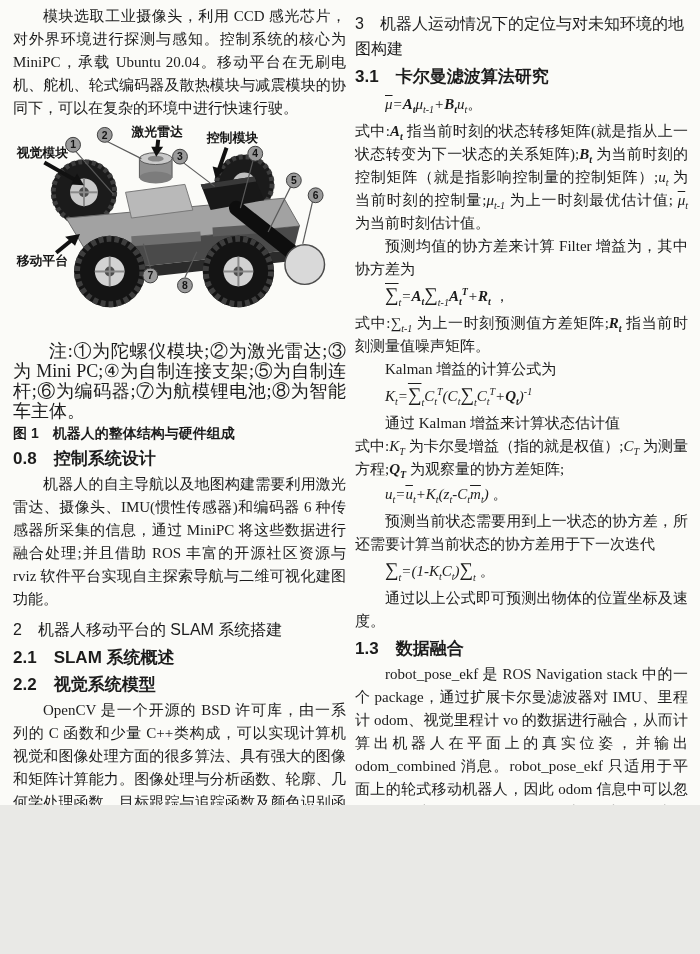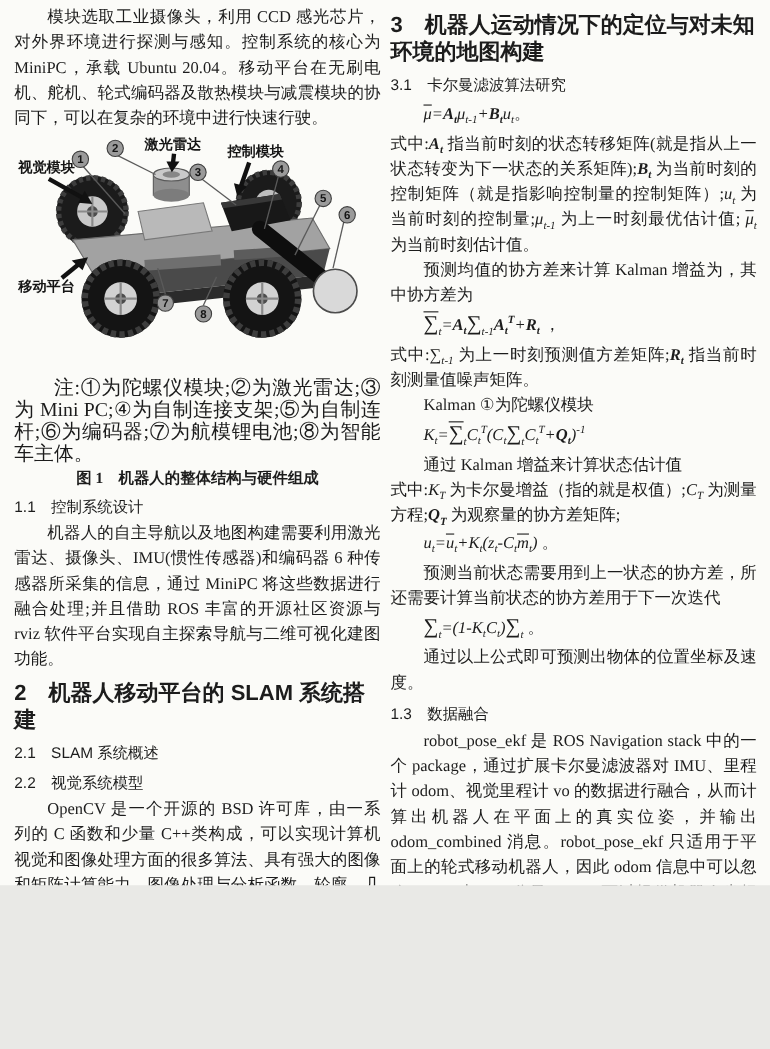--- a/index.html
+++ b/index.html
@@ -5,29 +5,29 @@
   *{margin:0;padding:0;box-sizing:border-box}
   html,body{background:#e9e9e6;font-synthesis:weight style}
   .page{width:700px;height:805px;background:var(--background,#fbfbf8);position:relative;
         overflow:hidden;color:var(--text,#1c1c1c)}
   .col{position:absolute;top:5px;width:333px}
   .left{left:13px}
   .right{left:355px}
   .body{font-family:"Liberation Serif","DejaVu Serif",serif;font-size:15px;line-height:23px;
         text-align:justify}
   .ind{text-indent:2em}
-  .hmain{font-family:"Liberation Sans","DejaVu Sans",sans-serif;font-size:20px;line-height:25px;
-         font-weight:bold;margin:6px 0 3px}
-  .hsub{font-family:"Liberation Sans","DejaVu Sans",sans-serif;font-size:14px;line-height:22px;
-        font-weight:normal;margin:5px 0 3px}
+  .hmain{font-family:"Liberation Sans","DejaVu Sans",sans-serif;font-size:16px;line-height:25px;
+         font-weight:normal;margin:6px 0 3px}
+  .hsub{font-family:"Liberation Sans","DejaVu Sans",sans-serif;font-size:17px;line-height:22px;
+        font-weight:bold;margin:5px 0 3px}
   .fig{margin:3px 0 0;display:block}
   .note{font-family:Liberation Serif, serif;font-size:18px;line-height:20px;
         text-indent:2em;text-align:justify;margin-top:16px}
-  .caption{font-family:Liberation Serif, serif;font-size:14px;font-weight:bold;
-           text-align:center;margin:4px 0 2px}
+  .caption{font-family:Liberation Sans, sans-serif;font-size:14px;font-weight:bold;
+           margin:4px 0 2px}
   .formula{font-family:"Liberation Serif","DejaVu Serif",serif;font-size:15px;line-height:27px;
            margin:0 0 2px 30px}
   .m{font-family:"Liberation Serif","DejaVu Serif",serif;font-style:italic;white-space:nowrap}
   .mb{font-weight:bold}
   .mrm{font-style:normal}
   .mbig{font-size:19px}
   .mbar{text-decoration:overline}
   .m sub,.m sup{font-size:10px;font-style:italic;line-height:0}
   svg text{font-family:"Liberation Sans","DejaVu Sans",sans-serif;fill:#151515}
 </style>
@@ -165,45 +165,45 @@
             <circle cx="172" cy="164" r="7.5" fill="#9a9a9a" stroke="#3f3f3f"></circle>
             <text x="172" y="167.7">8</text>
           </g>
         </g>
       </svg>
     </figure>
 
     <p class="note">注:①为陀螺仪模块;②为激光雷达;③为 Mini PC;④为自制连接支架;⑤为自制连杆;⑥为编码器;⑦为航模锂电池;⑧为智能车主体。</p>
     <p class="caption">图 1　机器人的整体结构与硬件组成</p>
 
-    <h3 class="hsub">1.1　控制系统设计</h3>
+    <h3 class="hsub">0.8　控制系统设计</h3>
     <p class="body ind">机器人的自主导航以及地图构建需要利用激光雷达、摄像头、IMU(惯性传感器)和编码器 6 种传感器所采集的信息，通过 MiniPC 将这些数据进行融合处理;并且借助 ROS 丰富的开源社区资源与 rviz 软件平台实现自主探索导航与二维可视化建图功能。</p>
 
     <h2 class="hmain">2　机器人移动平台的 SLAM 系统搭建</h2>
     <h3 class="hsub">2.1　SLAM 系统概述</h3>
 
     <h3 class="hsub">2.2　视觉系统模型</h3>
     <p class="body ind">OpenCV 是一个开源的 BSD 许可库，由一系列的 C 函数和少量 C++类构成，可以实现计算机视觉和图像处理方面的很多算法、具有强大的图像和矩阵计算能力。图像处理与分析函数、轮廓、几何学处理函数、目标跟踪与追踪函数及颜色识别函数是 OpenCV 常用的几种函数，合理的应用 OPenCV 可以有效提高机器人的自主导航与避障能力。</p>
   </div>
 
   <div class="col right">
 
     <h2 class="hmain">3　机器人运动情况下的定位与对未知环境的地图构建</h2>
     <h3 class="hsub">3.1　卡尔曼滤波算法研究</h3>
 
     <div class="formula"><span class="m"><span class="mc mbar">μ</span></span><span class="m"><span class="mc">=</span></span><span class="m mb"><span class="mc">A</span><sub>t</sub></span><span class="m"><span class="mc">μ</span><sub>t-1</sub></span><span class="m"><span class="mc">+</span></span><span class="m mb"><span class="mc">B</span><sub>t</sub></span><span class="m"><span class="mc">u</span><sub>t</sub></span><span class="m mrm"><span class="mc">。</span></span></div>
 
     <p class="body">式中:<span class="m mb"><span class="mc">A</span><sub>t</sub></span> 指当前时刻的状态转移矩阵(就是指从上一状态转变为下一状态的关系矩阵);<span class="m mb"><span class="mc">B</span><sub>t</sub></span> 为当前时刻的控制矩阵（就是指影响控制量的控制矩阵）;<span class="m"><span class="mc">u</span><sub>t</sub></span> 为当前时刻的控制量;<span class="m"><span class="mc">μ</span><sub>t-1</sub></span> 为上一时刻最优估计值; <span class="m"><span class="mc mbar">μ</span><sub>t</sub></span> 为当前时刻估计值。</p>
 
-    <p class="body ind">预测均值的协方差来计算 Kalman 增益为，其中协方差为</p>
+    <p class="body ind">预测均值的协方差来计算 Filter 增益为，其中协方差为</p>
     <div class="formula"><span class="m mbig"><span class="mc mbar">∑</span><sub>t</sub></span><span class="m"><span class="mc">=</span></span><span class="m mb"><span class="mc">A</span><sub>t</sub></span><span class="m mbig"><span class="mc">∑</span><sub>t-1</sub></span><span class="m mb"><span class="mc">A</span><sub>t</sub><sup>T</sup></span><span class="m"><span class="mc">+</span></span><span class="m mb"><span class="mc">R</span><sub>t</sub></span><span class="m mrm"><span class="mc"> ，</span></span></div>
 
     <p class="body">式中:<span class="m"><span class="mc">∑</span><sub>t-1</sub></span> 为上一时刻预测值方差矩阵;<span class="m mb"><span class="mc">R</span><sub>t</sub></span> 指当前时刻测量值噪声矩阵。</p>
 
-    <p class="body ind">Kalman ①为陀螺仪模块</p>
+    <p class="body ind">Kalman 增益的计算公式为</p>
     <div class="formula"><span class="m"><span class="mc">K</span><sub>t</sub></span><span class="m"><span class="mc">=</span></span><span class="m mbig"><span class="mc mbar">∑</span><sub>t</sub></span><span class="m"><span class="mc">C</span><sub>t</sub><sup>T</sup></span><span class="m"><span class="mc">(</span></span><span class="m"><span class="mc">C</span><sub>t</sub></span><span class="m mbig"><span class="mc">∑</span><sub>t</sub></span><span class="m"><span class="mc">C</span><sub>t</sub><sup>T</sup></span><span class="m"><span class="mc">+</span></span><span class="m mb"><span class="mc">Q</span><sub>t</sub></span><span class="m"><span class="mc">)</span><sup>-1</sup></span></div>
 
     <p class="body ind">通过 Kalman 增益来计算状态估计值</p>
 
     <p class="body">式中:<span class="m"><span class="mc">K</span><sub>T</sub></span> 为卡尔曼增益（指的就是权值）;<span class="m"><span class="mc">C</span><sub>T</sub></span> 为测量方程;<span class="m mb"><span class="mc">Q</span><sub>T</sub></span> 为观察量的协方差矩阵;</p>
     <div class="formula"><span class="m"><span class="mc">u</span><sub>t</sub></span><span class="m"><span class="mc">=</span></span><span class="m"><span class="mc mbar">u</span><sub>t</sub></span><span class="m"><span class="mc">+</span></span><span class="m"><span class="mc">K</span><sub>t</sub></span><span class="m"><span class="mc">(</span></span><span class="m"><span class="mc">z</span><sub>t</sub></span><span class="m"><span class="mc">-</span></span><span class="m"><span class="mc">C</span><sub>t</sub></span><span class="m"><span class="mc mbar">m</span><sub>t</sub></span><span class="m"><span class="mc">)</span></span><span class="m mrm"><span class="mc"> 。</span></span></div>
 
     <p class="body ind">预测当前状态需要用到上一状态的协方差，所还需要计算当前状态的协方差用于下一次迭代</p>
     <div class="formula"><span class="m mbig"><span class="mc">∑</span><sub>t</sub></span><span class="m"><span class="mc">=</span></span><span class="m"><span class="mc">(1-</span></span><span class="m"><span class="mc">K</span><sub>t</sub></span><span class="m"><span class="mc">C</span><sub>t</sub></span><span class="m"><span class="mc">)</span></span><span class="m mbig"><span class="mc">∑</span><sub>t</sub></span><span class="m mrm"><span class="mc"> 。</span></span></div>
 

